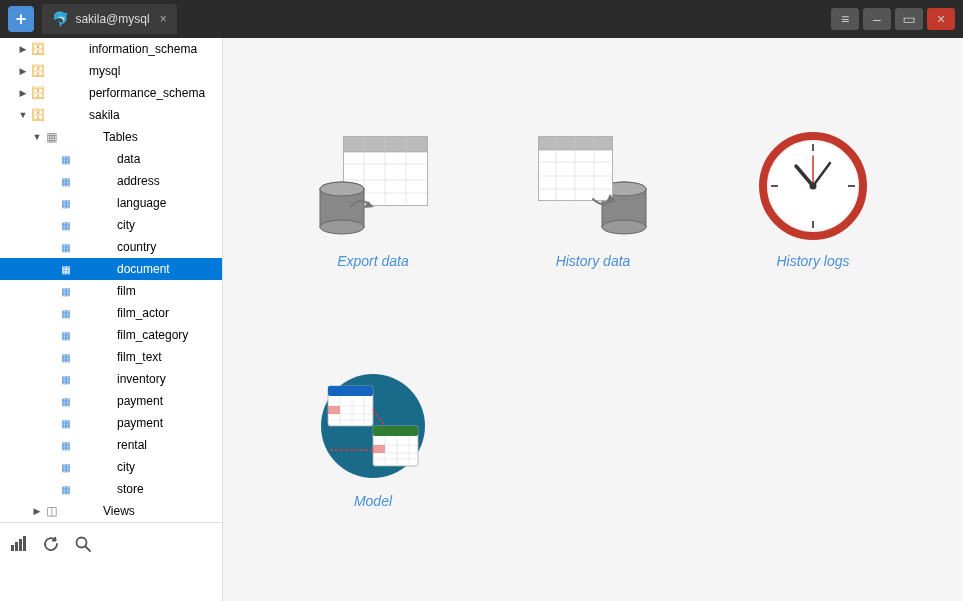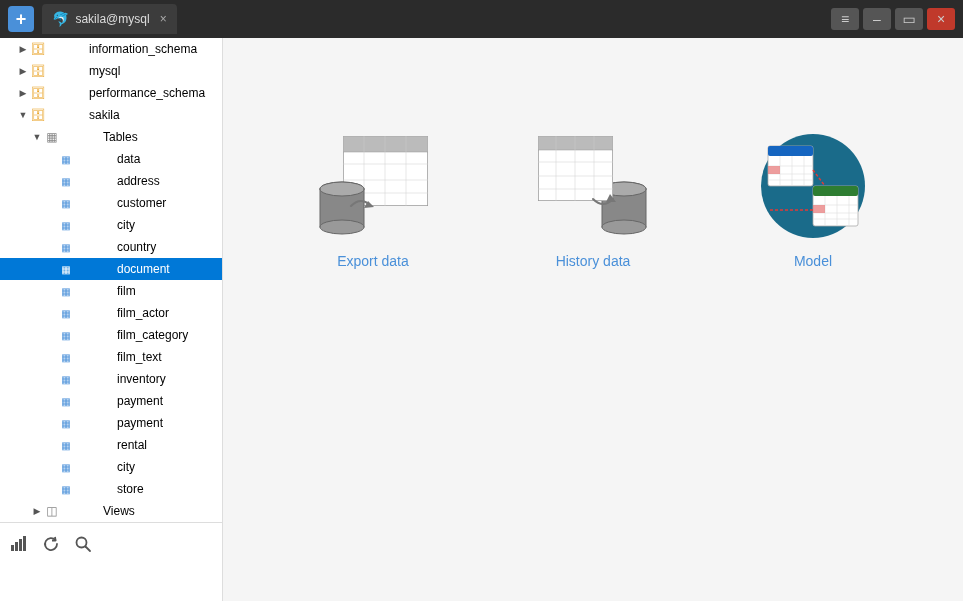--- a/index.html
+++ b/index.html
@@ -114,20 +114,21 @@
       gap: 20px;
       padding: 20px;
     }
     .grid-item {
       display: flex;
       flex-direction: column;
       align-items: center;
       justify-content: center;
       gap: 12px;
       cursor: pointer;
+      font-style: italic;
     }
     .grid-item-label {
       font-size: 14px;
       color: #4a90d9;
       text-align: center;
     }
 
     
     svg { display: block; }
   </style>
@@ -192,21 +193,21 @@
 
     <div class="tree-item indent-3">
       <span class="tree-arrow" style="width:14px;"></span>
       <span class="tree-icon" style="color:#4a90d9; font-size:10px;">▦</span>
       <span class="tree-label">address</span>
     </div>
 
     <div class="tree-item indent-3">
       <span class="tree-arrow" style="width:14px;"></span>
       <span class="tree-icon" style="color:#4a90d9; font-size:10px;">▦</span>
-      <span class="tree-label">customer</span>
+      <span class="tree-label">language</span>
     </div>
 
     <div class="tree-item indent-3">
       <span class="tree-arrow" style="width:14px;"></span>
       <span class="tree-icon" style="color:#4a90d9; font-size:10px;">▦</span>
       <span class="tree-label">city</span>
     </div>
 
     <div class="tree-item indent-3">
       <span class="tree-arrow" style="width:14px;"></span>
@@ -367,20 +368,44 @@
           </svg>
 
           <svg width="30" height="30" style="position:absolute; bottom:22px; right:30px;" viewBox="0 0 30 30">
             <path d="M5 10 Q15 20 25 10" stroke="#777" stroke-width="2" fill="none" stroke-linecap="round"></path>
             <polygon points="22,5 28,13 18,13" fill="#777"></polygon>
           </svg>
         </div>
         <span class="grid-item-label">History data</span>
       </div>
 
+      <div class="grid-item">
+        <div style="position:relative; width:110px; height:110px;">
+          <svg width="110" height="110" viewBox="0 0 110 110">
+
+            <circle cx="55" cy="55" r="50" fill="none" stroke="#c0392b" stroke-width="8"></circle>
+
+            <circle cx="55" cy="55" r="44" fill="white"></circle>
+
+            <line x1="55" y1="13" x2="55" y2="20" stroke="#555" stroke-width="2"></line>
+            <line x1="55" y1="90" x2="55" y2="97" stroke="#555" stroke-width="2"></line>
+            <line x1="13" y1="55" x2="20" y2="55" stroke="#555" stroke-width="2"></line>
+            <line x1="90" y1="55" x2="97" y2="55" stroke="#555" stroke-width="2"></line>
+
+            <line x1="55" y1="55" x2="38" y2="35" stroke="#333" stroke-width="3.5" stroke-linecap="round"></line>
+
+            <line x1="55" y1="55" x2="72" y2="32" stroke="#333" stroke-width="2.5" stroke-linecap="round"></line>
+
+            <line x1="55" y1="55" x2="55" y2="25" stroke="#c0392b" stroke-width="1.5" stroke-linecap="round"></line>
+
+            <circle cx="55" cy="55" r="3.5" fill="#333"></circle>
+          </svg>
+        </div>
+        <span class="grid-item-label">History logs</span>
+      </div>
 
 
       <div class="grid-item">
         <div style="position:relative; width:110px; height:110px;">
           <svg width="110" height="110" viewBox="0 0 110 110">
 
             <circle cx="55" cy="55" r="52" fill="#1a6b8a"></circle>
 
             <rect x="10" y="15" width="45" height="40" rx="2" fill="white" stroke="#aaa" stroke-width="0.8"></rect>
             <rect x="10" y="15" width="45" height="10" rx="2" fill="#1565c0"></rect>

